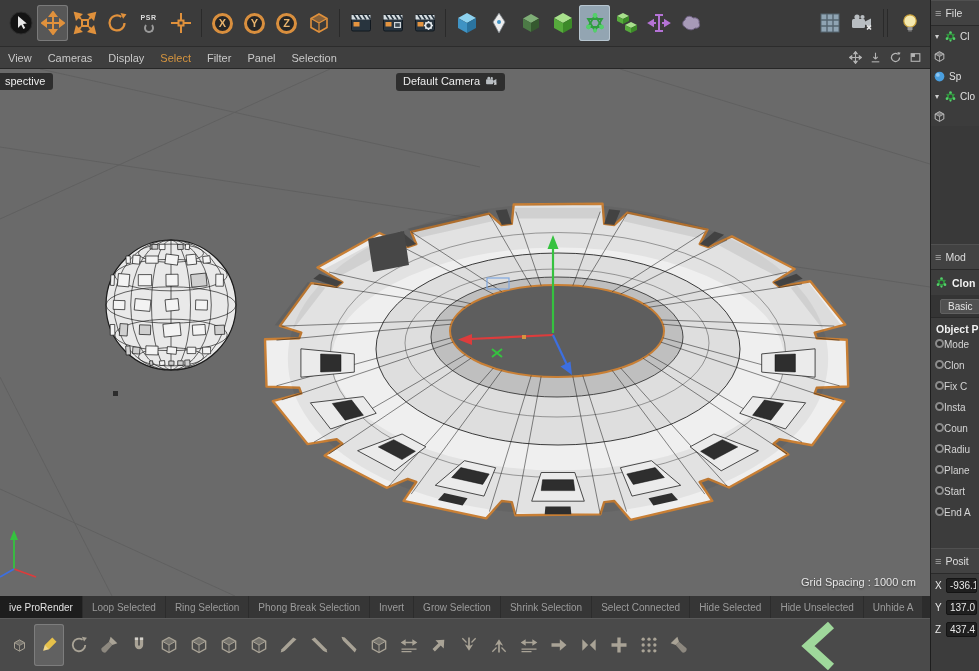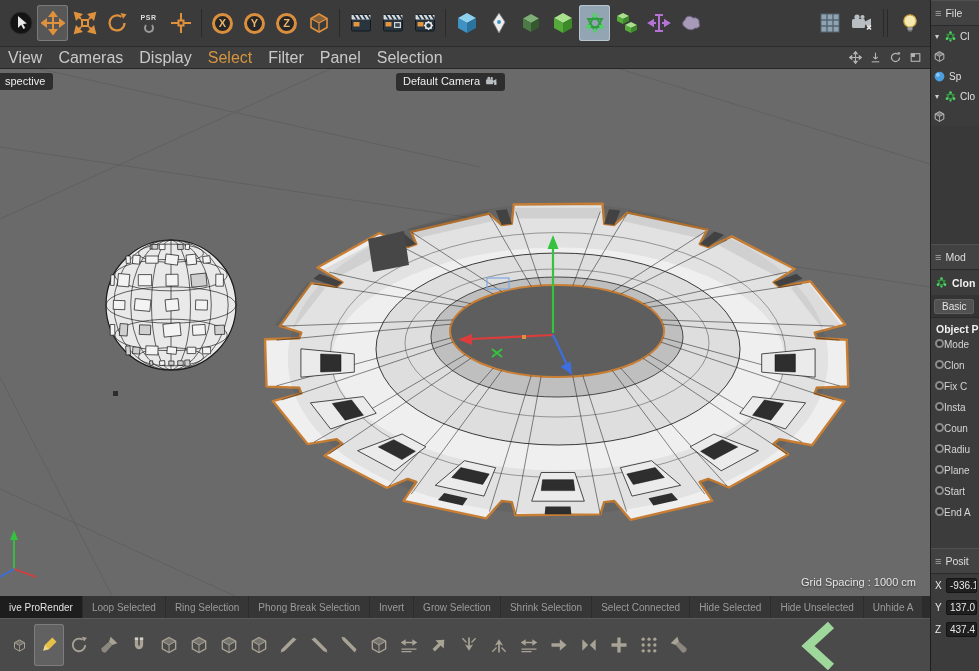--- a/index.html
+++ b/index.html
@@ -15,21 +15,21 @@
   .ti{width:24px;height:24px}
   .ti.orange{color:#e0913c}
   .ti.purple{color:#b573d6}
   .tsep{width:1px;height:28px;background:#2a2a2a;margin:0 4px}
   .tsep2{width:5px;height:28px;border-left:1px solid #2a2a2a;border-right:1px solid #2a2a2a;margin:0 5px}
   .tgrow{flex:1}
   .axch{width:21px;height:21px;border-radius:50%;border:3px solid #d98f3e;background:#262626;color:#e9b46e;font-size:11px;font-weight:bold;display:flex;align-items:center;justify-content:center}
   .psr-t{font-size:7px;font-weight:bold;color:#ddd;letter-spacing:0.5px}
   .psr-b{width:10px;height:10px;border:2px solid #9a9a9a;border-radius:50%;border-top-color:transparent;margin-top:2px}
   
-  .menu-bar{height:22px;background:#3f3f3f;border-bottom:1px solid #272727;display:flex;align-items:center;font-size:16px;color:#c9c9c9}
+  .menu-bar{height:22px;background:#3f3f3f;border-bottom:1px solid #272727;display:flex;align-items:center;font-size:11px;color:#c9c9c9}
   .menu-item{padding:0 8px;height:100%;display:flex;align-items:center}
   .menu-item.active{color:#d6953f}
   .menu-right{margin-left:auto;display:flex;align-items:center;padding-right:8px}
   .mi{width:13px;height:13px;color:#b5b5b5;margin-left:7px}
   
   .viewport{height:527px;position:relative;background:#6a6a6a;overflow:hidden}
   #scene{position:absolute;left:0;top:0}
   .vp-label{position:absolute;top:4px;left:0;background:rgba(38,38,38,0.88);color:#ececec;font-size:11px;padding:2px 8px 3px 5px;border-radius:0 3px 3px 0}
   .cam-label{position:absolute;top:4px;left:396px;background:rgba(38,38,38,0.88);color:#ececec;font-size:11px;padding:2px 7px 3px;border-radius:3px;display:flex;align-items:flex-start;gap:5px}
   .cam-ico{width:13px;height:13px}
@@ -49,21 +49,21 @@
   
   .right-panel{width:49px;min-width:49px;background:#3c3c3c;border-left:1px solid #1e1e1e;display:flex;flex-direction:column;overflow:hidden}
   .rp-header{height:26px;min-height:26px;display:flex;align-items:center;gap:4px;padding:0 4px;background:#424242;border-top:1px solid #505050;border-bottom:1px solid #2a2a2a;color:#dcdcdc;font-size:10.5px;white-space:nowrap;overflow:hidden}
   .hamb{color:#aaa;font-size:11px}
   .tree-row{height:20px;min-height:20px;display:flex;align-items:center;gap:3px;padding:0 2px;font-size:10px;color:#e0e0e0;white-space:nowrap;overflow:hidden}
   .tree-row.indent{}
   .caret{color:#cfcfcf;font-size:8px;width:8px;text-align:center}
   .tico{width:13px;height:13px;min-width:13px}
   .om-space{height:118px;min-height:118px;background:#393939}
   .obj-row{height:25px;min-height:25px;display:flex;align-items:center;gap:4px;padding:0 4px;font-size:10.5px;font-weight:bold;color:#f2f2f2;white-space:nowrap;overflow:hidden}
-  .tab-row{height:23px;min-height:23px;background:#343434;display:flex;align-items:center;padding:0 3px;border-bottom:1px solid #2a2a2a}
+  .tab-row{height:23px;min-height:23px;background:#343434;display:flex;align-items:center;padding:0 9px;border-bottom:1px solid #2a2a2a}
   .tab-btn{background:#515151;border:1px solid #616161;border-radius:2px;color:#e4e4e4;font-size:10px;padding:1px 7px;white-space:nowrap}
   .sec-title{height:21px;min-height:21px;display:flex;align-items:center;padding:0 5px;font-size:10.5px;font-weight:bold;color:#f0f0f0;white-space:nowrap;overflow:hidden}
   .prop-row{height:21px;min-height:21px;display:flex;align-items:flex-start;padding:0 4px;font-size:10px;color:#d5d5d5;white-space:nowrap;overflow:hidden}
   .propdot{width:9px;height:9px;min-width:9px;border-radius:50%;border:2px solid #8b8b8b;background:#2d2d2d}
   .coord-row{height:22px;min-height:22px;display:flex;align-items:center;gap:3px;padding:0 2px 0 4px}
   .coord-axis{font-size:10px;color:#e8e8e8;width:8px}
   .coord-field{flex:1;background:#1f1f1f;border:1px solid #141414;border-radius:2px;color:#e8e8e8;font-size:10px;padding:1px 3px;white-space:nowrap;overflow:hidden}
   .posit-gap{margin-top:20px}
 </style>
 </head>

